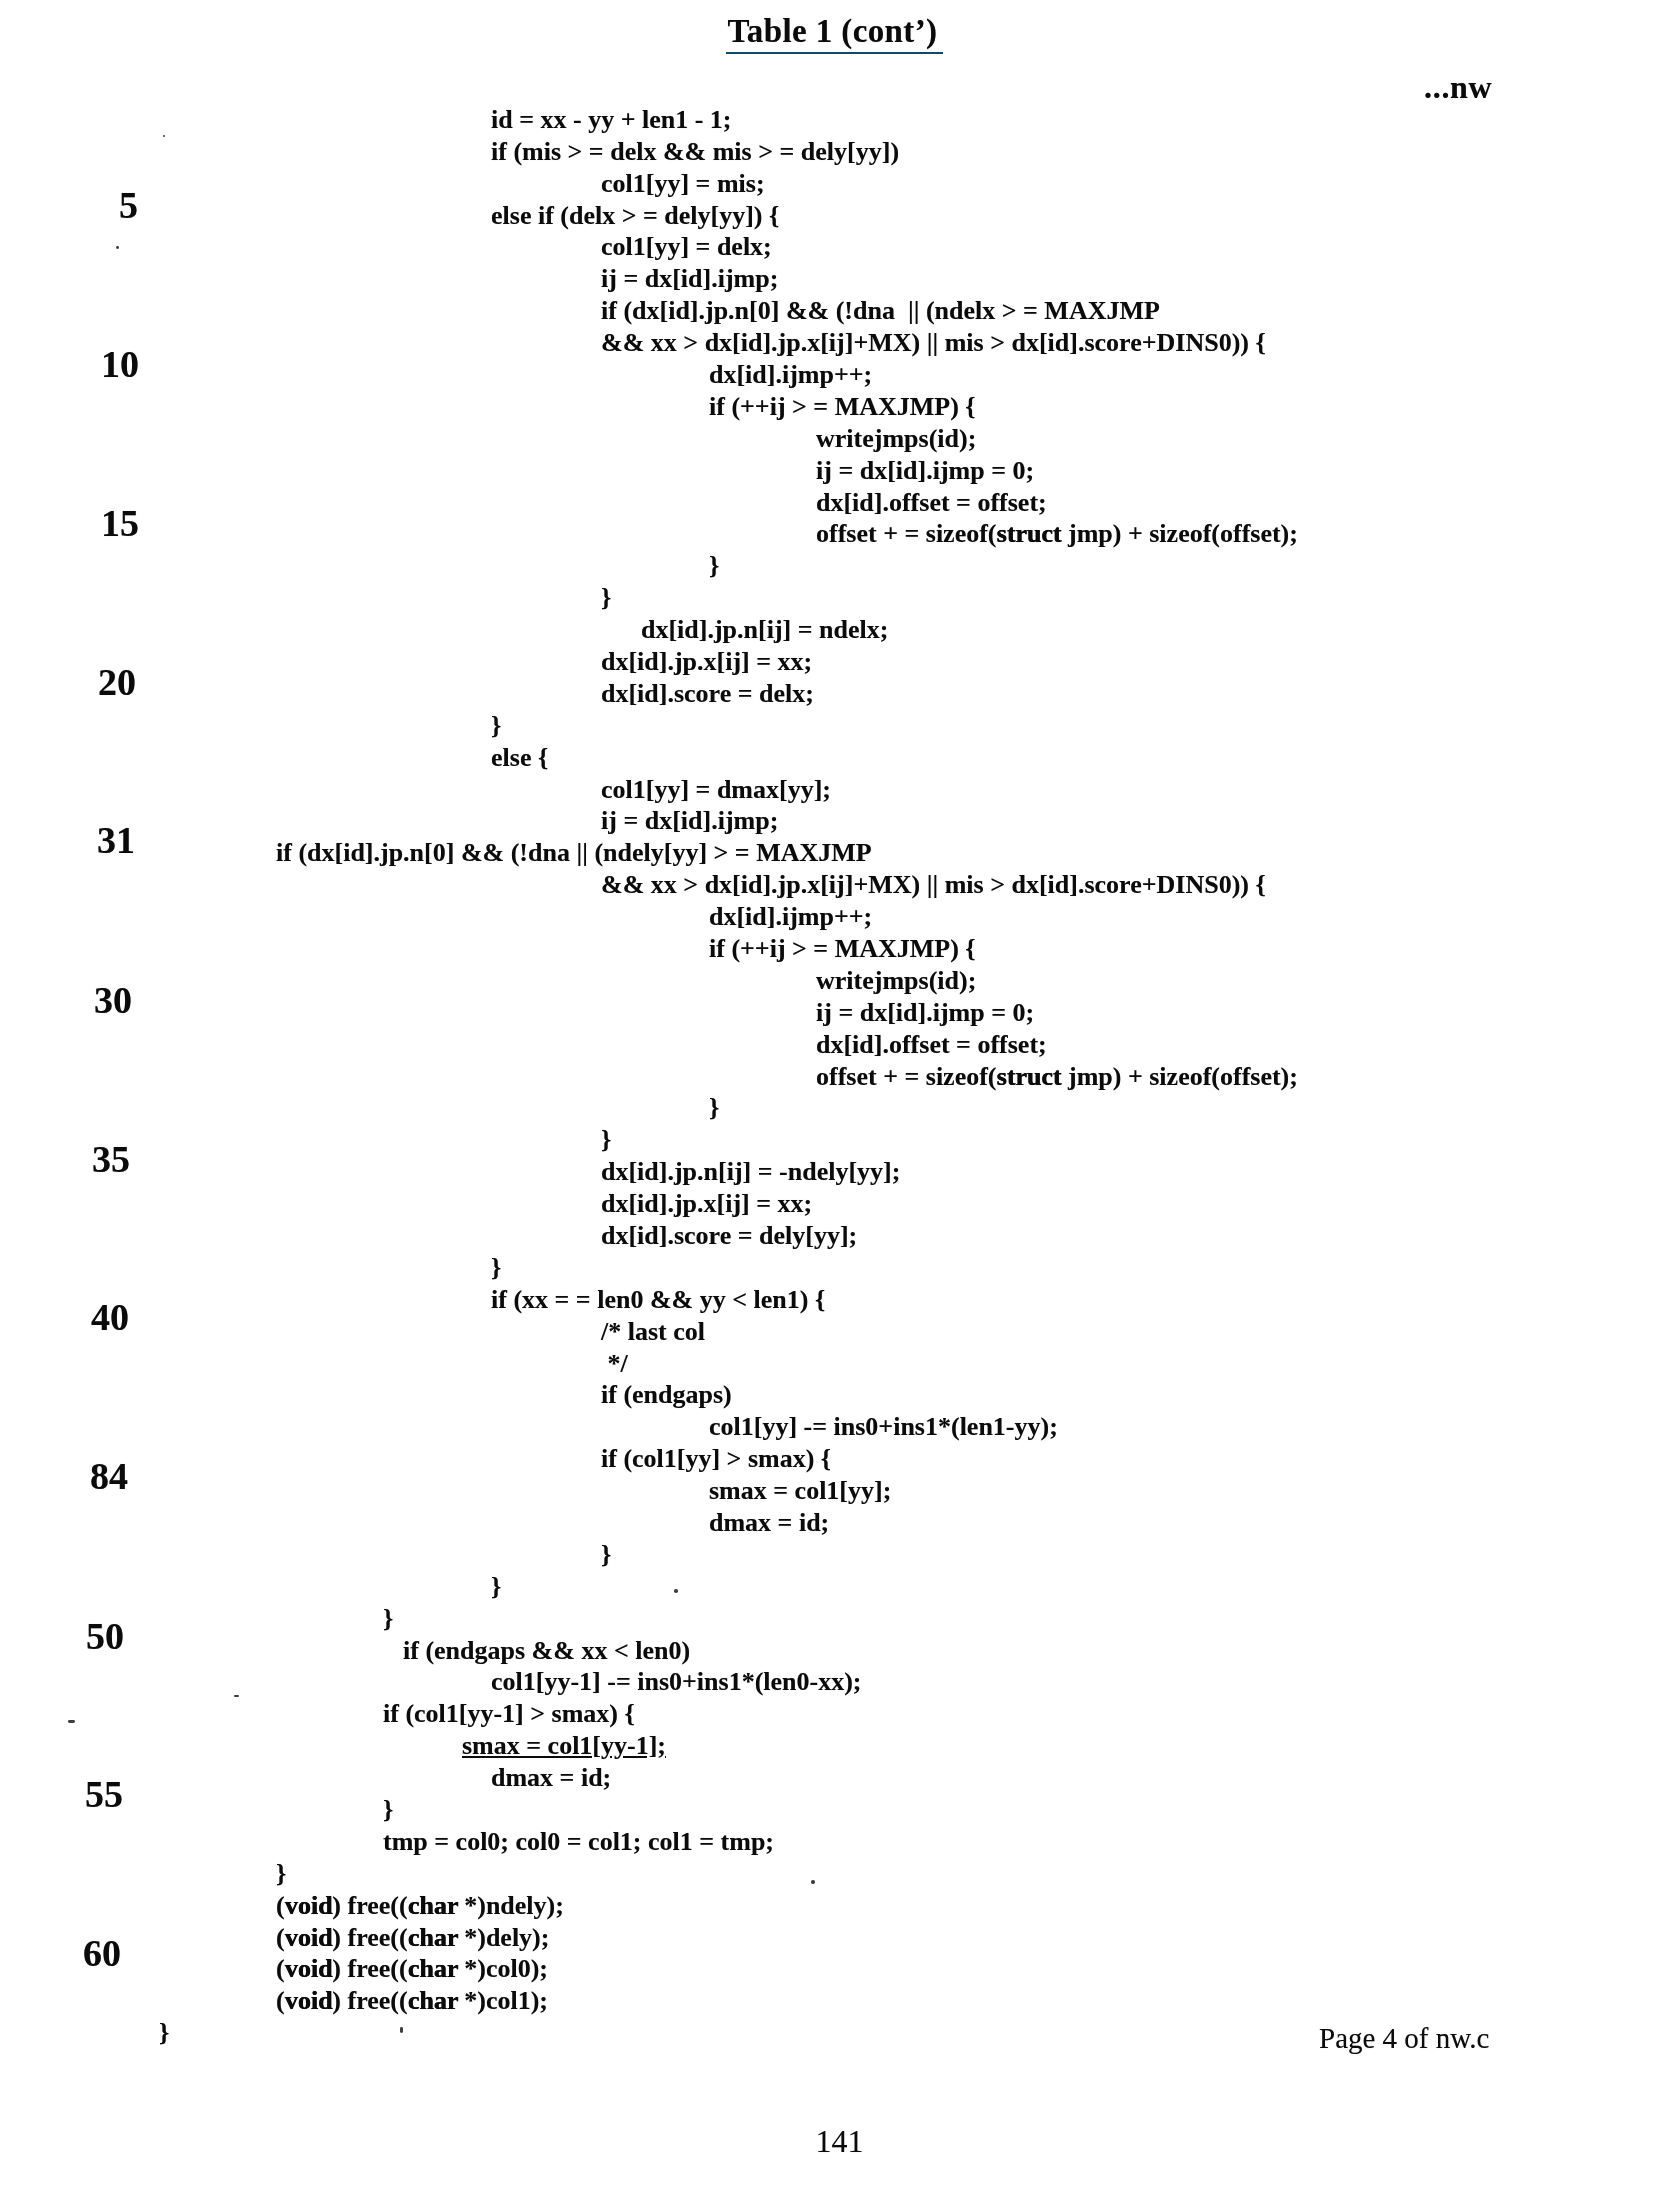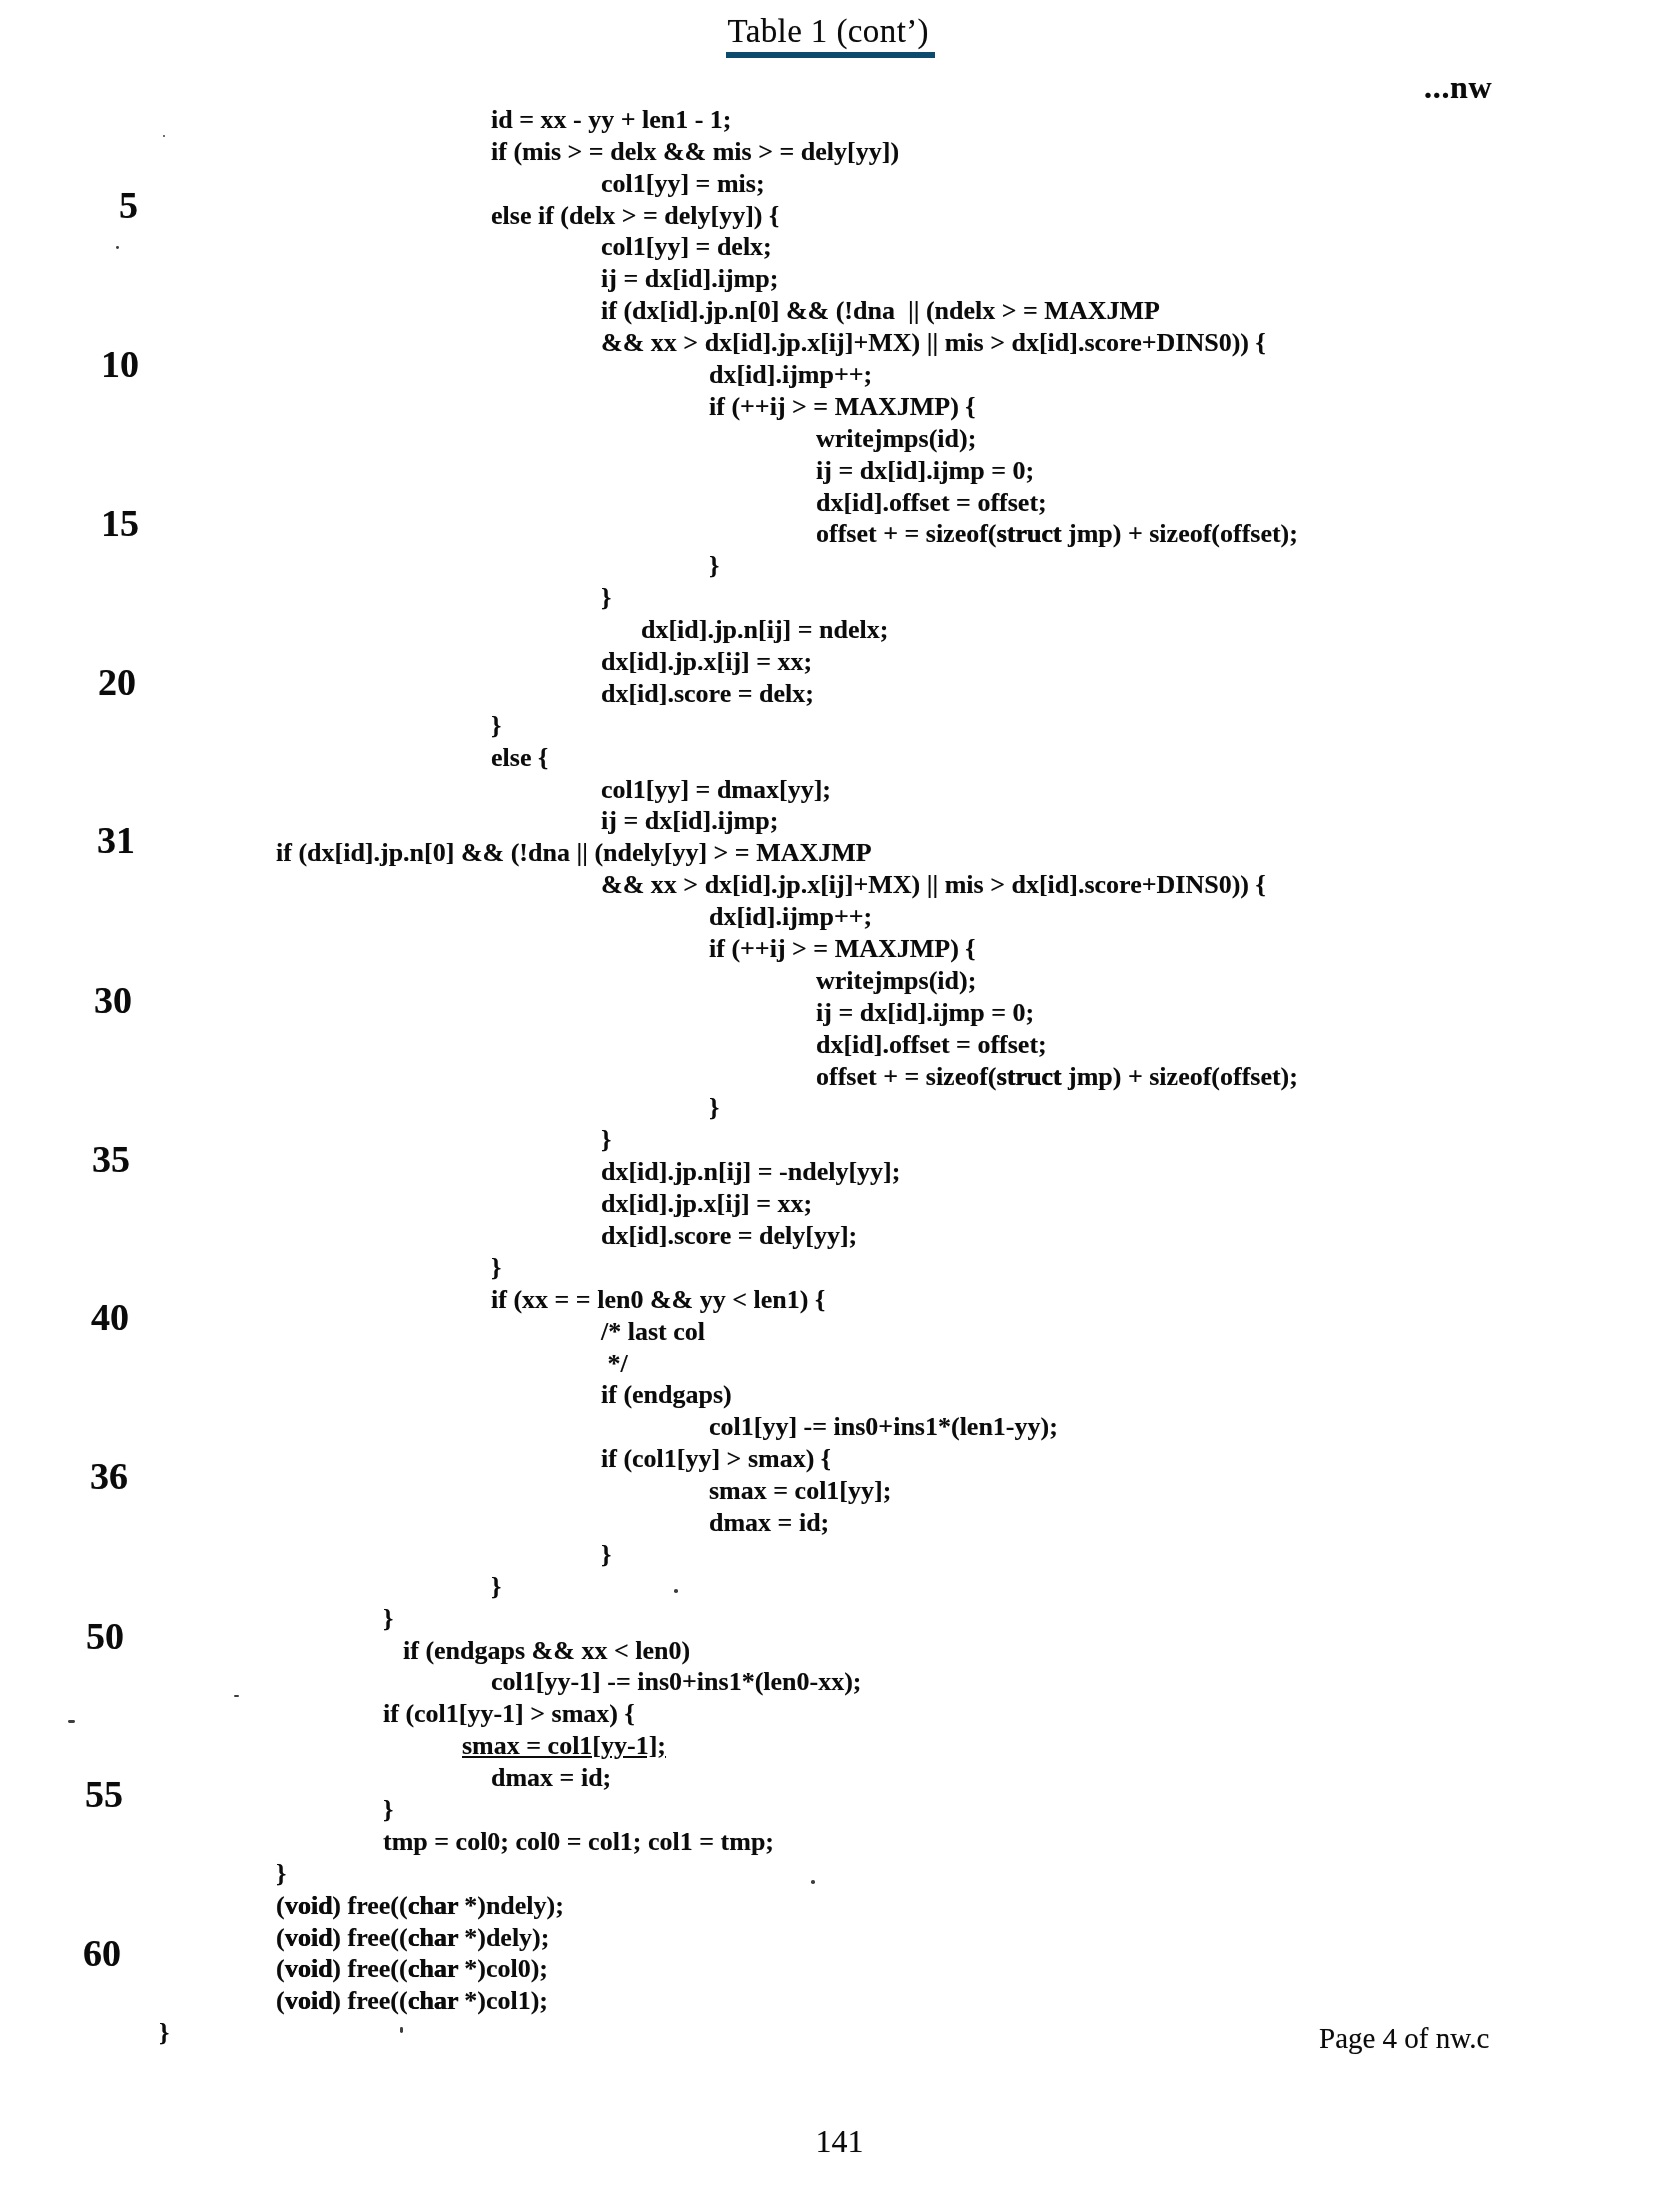--- a/index.html
+++ b/index.html
@@ -7,23 +7,23 @@
     position:relative;
     width:1670px;height:2205px;
     background:#ffffff;
     color:#0b0b0b;
     font-family:"Liberation Serif","DejaVu Serif",serif;
     overflow:hidden;
   }
   .doc-title{
     position:absolute;
     left:726px;top:12.8px;
-    font-size:33px;font-weight:400;
+    font-size:33px;font-weight:700;
     letter-spacing:0.4px;
-    border-bottom:6px solid #0c4a6e;
+    border-bottom:2px solid #0c4a6e;
     padding:0 5.7px 2.1px 1.4px;
     text-shadow:0 0 0.7px rgba(0,0,0,.45);
     white-space:nowrap;
   }
   .corner-tag{
     position:absolute;
     left:1424px;top:69px;
     font-size:32px;font-weight:700;
     letter-spacing:0.7px;
     text-shadow:0 0 0.7px rgba(0,0,0,.45);
@@ -76,21 +76,21 @@
 
   <div id="line-numbers">
       <div class="line-number" style="left: 119px; top: 183px;">5</div>
       <div class="line-number" style="left: 101px; top: 342px;">10</div>
       <div class="line-number" style="left: 101px; top: 501px;">15</div>
       <div class="line-number" style="left: 98px; top: 660px;">20</div>
       <div class="line-number" style="left: 97px; top: 818px;">31</div>
       <div class="line-number" style="left: 94px; top: 978px;">30</div>
       <div class="line-number" style="left: 92px; top: 1137px;">35</div>
       <div class="line-number" style="left: 91px; top: 1295px;">40</div>
-      <div class="line-number" style="left: 90px; top: 1454px;">36</div>
+      <div class="line-number" style="left: 90px; top: 1454px;">84</div>
       <div class="line-number" style="left: 86px; top: 1614px;">50</div>
       <div class="line-number" style="left: 85px; top: 1772px;">55</div>
       <div class="line-number" style="left: 83px; top: 1931px;">60</div>
     </div>
 
   <div id="code-listing">
       <div class="code-line" style="left: 491px; top: 105px;">id = xx - yy + len1 - 1;</div>
       <div class="code-line" style="left: 491px; top: 137px;">if (mis &gt; = delx &amp;&amp; mis &gt; = dely[yy])</div>
       <div class="code-line" style="left: 601px; top: 169px;">col1[yy] = mis;</div>
       <div class="code-line" style="left: 491px; top: 201px;">else if (delx &gt; = dely[yy]) {</div>

